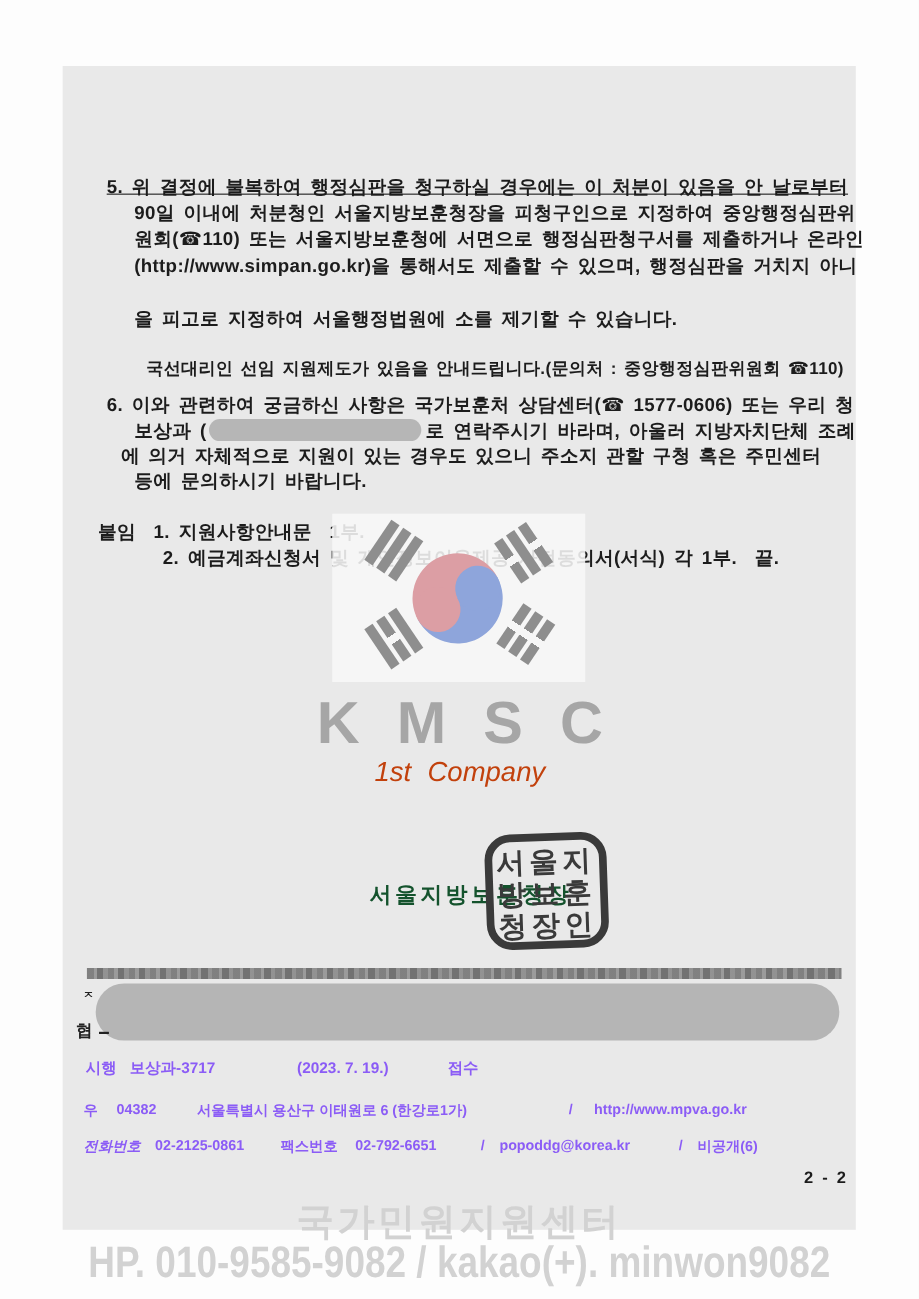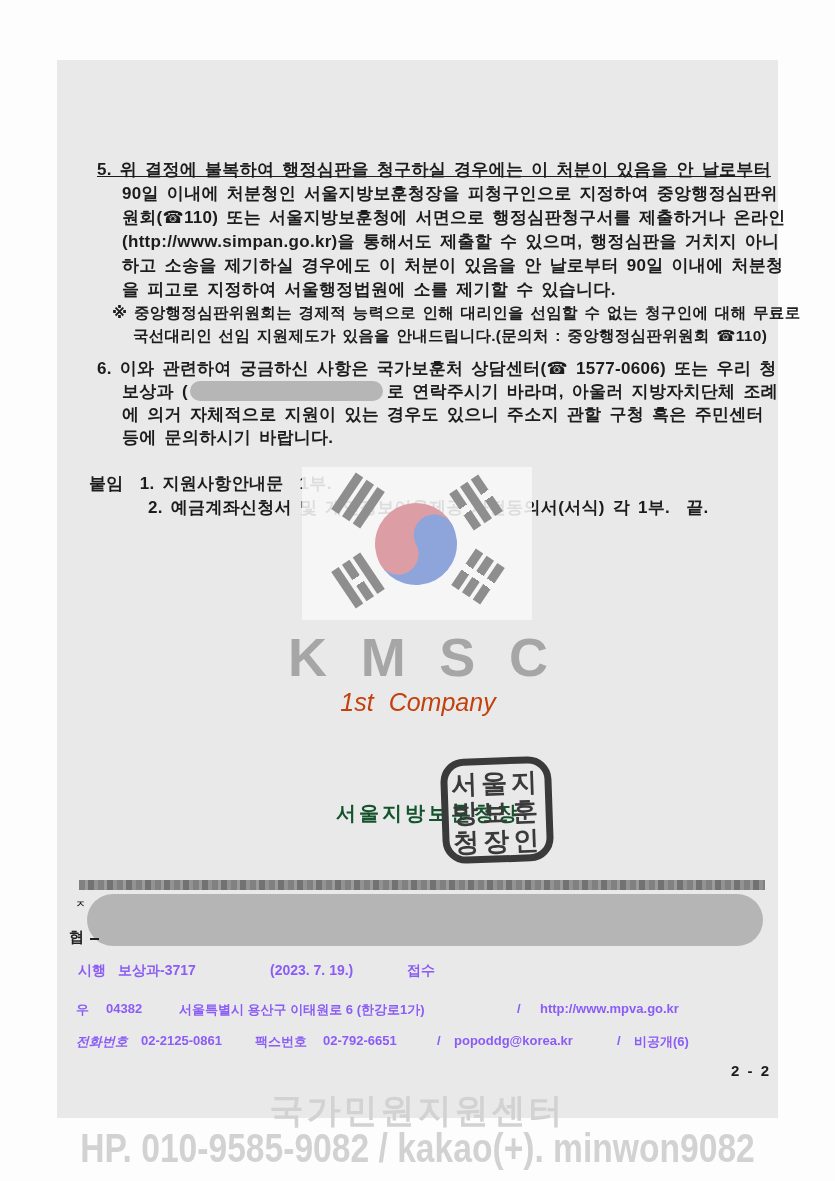--- a/index.html
+++ b/index.html
@@ -49,29 +49,27 @@
 </head>
 <body>
 
 <div id="canvas">
   <div id="paper"></div>
 
   <div class="line" style="left:97px;top:158px;text-decoration:underline;">5. 위 결정에 불복하여 행정심판을 청구하실 경우에는 이 처분이 있음을 안 날로부터</div>
   <div class="line" style="left:122px;top:182px;">90일 이내에 처분청인 서울지방보훈청장을 피청구인으로 지정하여 중앙행정심판위</div>
   <div class="line" style="left:122px;top:206px;">원회(☎110) 또는 서울지방보훈청에 서면으로 행정심판청구서를 제출하거나 온라인</div>
   <div class="line" style="left:122px;top:230px;">(http://www.simpan.go.kr)을 통해서도 제출할 수 있으며, 행정심판을 거치지 아니</div>
-  <div class="line" style="left:122px;top:254px;">하고 소송을 제기하실 경우에도 이 처분이 있음을 안 날로부터 90일 이내에 처분청</div>
   <div class="line" style="left:122px;top:278px;">을 피고로 지정하여 서울행정법원에 소를 제기할 수 있습니다.</div>
 
-  <div class="line note-line" style="left:112px;top:301px;">※ 중앙행정심판위원회는 경제적 능력으로 인해 대리인을 선임할 수 없는 청구인에 대해 무료로</div>
   <div class="line note-line" style="left:133px;top:324px;">국선대리인 선임 지원제도가 있음을 안내드립니다.(문의처 : 중앙행정심판위원회 ☎110)</div>
 
   <div class="line" style="left:97px;top:357px;">6. 이와 관련하여 궁금하신 사항은 국가보훈처 상담센터(☎ 1577-0606) 또는 우리 청</div>
   <div class="line" style="left:122px;top:380px;"><span>보상과 (</span><span class="redact-inline"></span><span>로 연락주시기 바라며, 아울러 지방자치단체 조례</span></div>
-  <div class="line" style="left:122px;top:403px;">에 의거 자체적으로 지원이 있는 경우도 있으니 주소지 관할 구청 혹은 주민센터</div>
+  <div class="line" style="left:110px;top:403px;font-family:Liberation Serif, serif;">에 의거 자체적으로 지원이 있는 경우도 있으니 주소지 관할 구청 혹은 주민센터</div>
   <div class="line" style="left:122px;top:426px;">등에 문의하시기 바랍니다.</div>
 
   <div class="line" style="left:89px;top:472px;">붙임  1. 지원사항안내문  1부.</div>
   <div class="line" style="left:148px;top:496px;">2. 예금계좌신청서 및 개인정보이용제공 사전동의서(서식) 각 1부.  끝.</div>
 
   <div id="flagbox">
     <div id="taeguk"></div>
     <div class="trigram" style="left:34px;top:16px;transform:rotate(-56deg);">
       <div class="tbar"></div>
         <div class="tbar"></div>

